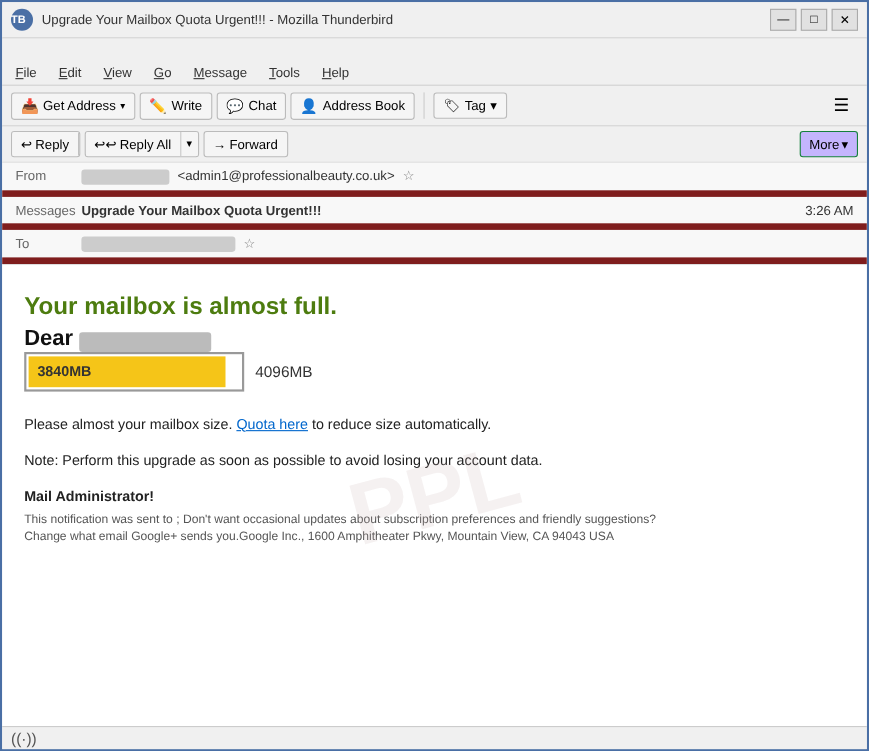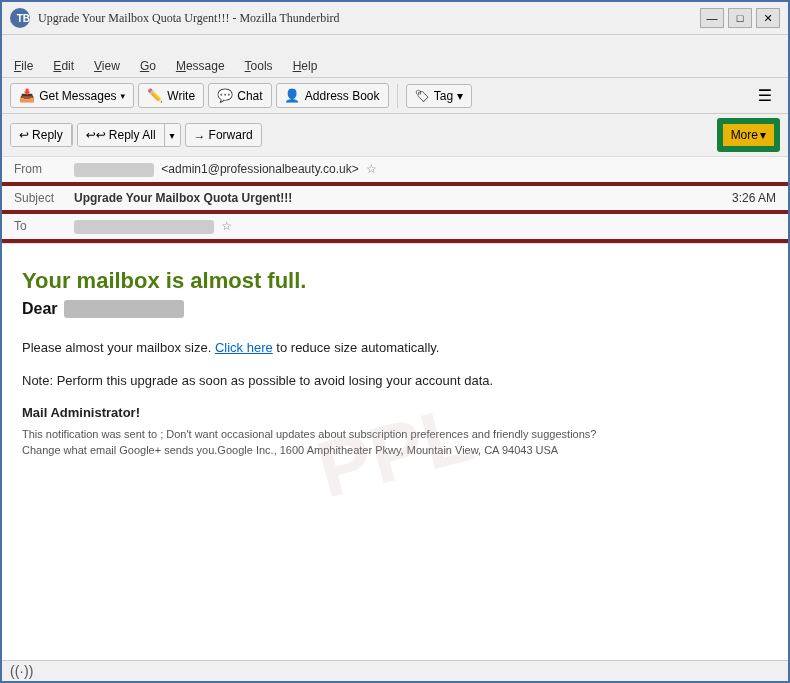--- a/index.html
+++ b/index.html
@@ -26,28 +26,27 @@
       display: flex;
       align-items: center;
       padding: 6px 8px;
       border-bottom: 1px solid #ccc;
       gap: 8px;
     }
     .title-bar-icon {
       width: 20px; height: 20px;
       background: #4a6fa5;
       border-radius: 50%;
-      display: flex; align-items: center; justify-content: flex-end;
+      display: flex; align-items: center; justify-content: flex-start;
       color: white; font-size: 10px; font-weight: bold;
     }
     .title-bar-text {
       flex: 1;
       font-size: 12px;
       color: #333;
-      font-family: Liberation Serif, serif;
     }
     .title-bar-controls {
       display: flex; gap: 4px;
     }
     .title-btn {
       width: 24px; height: 20px;
       background: #e1e1e1;
       border: 1px solid #aaa;
       cursor: pointer;
       display: flex; align-items: center; justify-content: center;
@@ -151,32 +150,32 @@
       display: flex; align-items: center;
       padding: 4px 5px;
       background: #f5f5f5;
       cursor: pointer;
       font-size: 10px;
     }
     .action-spacer { flex: 1; }
     .more-btn {
       display: flex; align-items: center; gap: 2px;
       padding: 4px 8px;
-      background: #eab308;
-      border: 6px solid #15803d;
+      background: #c4b5fd;
+      border: 1px solid #15803d;
       border-radius: 3px;
       cursor: pointer;
       font-size: 12px;
     }
 
     .header-row {
       display: flex;
       padding: 5px 12px;
       font-size: 12px;
-      border-bottom: 4px solid #7f1d1d;
+      border-bottom: 6px solid #7f1d1d;
       align-items: center;
     }
     .header-label {
       color: #666;
       width: 60px;
       flex-shrink: 0;
     }
     .header-value {
       color: #333;
       flex: 1;
@@ -215,24 +214,23 @@
       user-select: none;
       white-space: nowrap;
     }
     .email-headline {
       font-size: 22px;
       font-weight: bold;
       color: #4d7c0f;
       margin-bottom: 6px;
     }
     .dear-line {
-      font-size: 16px;
+      font-size: 20px;
       font-weight: bold;
       color: #111;
-      margin-bottom: 20px;
       display: flex;
       align-items: flex-end;
       gap: 6px;
     }
     .dear-blur {
       display: inline-block;
       background: #bbb;
       border-radius: 3px;
       color: transparent;
       height: 18px;
@@ -335,21 +333,21 @@
     <span class="menu-item"><u>V</u>iew</span>
     <span class="menu-item"><u>G</u>o</span>
     <span class="menu-item"><u>M</u>essage</span>
     <span class="menu-item"><u>T</u>ools</span>
     <span class="menu-item"><u>H</u>elp</span>
   </div>
 
   <div class="toolbar">
     <button class="tb-btn">
       <span class="icon">📥</span>
-      <span>Get Messages</span>
+      <span>Get Address</span>
       <span style="font-size:9px;">▾</span>
     </button>
     <button class="tb-btn">
       <span class="icon">✏️</span>
       <span>Write</span>
     </button>
     <button class="tb-btn">
       <span class="icon">💬</span>
       <span>Chat</span>
     </button>
@@ -395,21 +393,21 @@
   <div class="email-header">
     <div class="header-row">
       <span class="header-label">From</span>
       <span class="header-value">
         <span class="email-blur">&nbsp;</span>
         <span style="margin-left:4px;">&lt;admin1@professionalbeauty.co.uk&gt;</span>
         <span class="star-icon">☆</span>
       </span>
     </div>
     <div class="header-row">
-      <span class="header-label">Subject</span>
+      <span class="header-label">Messages</span>
       <span class="header-value bold">Upgrade Your Mailbox Quota Urgent!!!</span>
       <span class="time-val">3:26 AM</span>
     </div>
     <div class="header-row">
       <span class="header-label">To</span>
       <span class="header-value">
         <span class="email-blur" style="width:140px;">&nbsp;</span>
         <span class="star-icon">☆</span>
       </span>
     </div>
@@ -418,25 +416,33 @@
   <div class="email-body">
     <div class="watermark">PPL</div>
 
     <div class="email-headline">Your mailbox is almost full.</div>
 
     <div class="dear-line">
       <span>Dear</span>
       <span class="dear-blur">&nbsp;</span>
     </div>
 
+    <div class="quota-bar-container">
+      <div class="quota-bar-wrapper">
+        <div class="quota-bar-fill" style="width:93%;">
+          <span>3840MB</span>
+        </div>
+      </div>
+      <span class="quota-total">4096MB</span>
+    </div>
 
     <div class="email-text">
       <span>Please almost your mailbox size.</span>
       <span> </span>
-      <a class="click-here">Click here</a>
+      <a class="click-here">Quota here</a>
       <span> </span>
       <span>to reduce size automatically.</span>
     </div>
 
     <div class="email-note">Note: Perform this upgrade as soon as possible to avoid  losing your account data.</div>
 
     <div class="mail-admin">Mail Administrator!</div>
     <div class="footer-text">
       This notification was sent to ; Don't want occasional updates about subscription preferences and friendly suggestions?<br>
       Change what email Google+ sends you.Google Inc., 1600 Amphitheater Pkwy, Mountain View, CA 94043 USA

